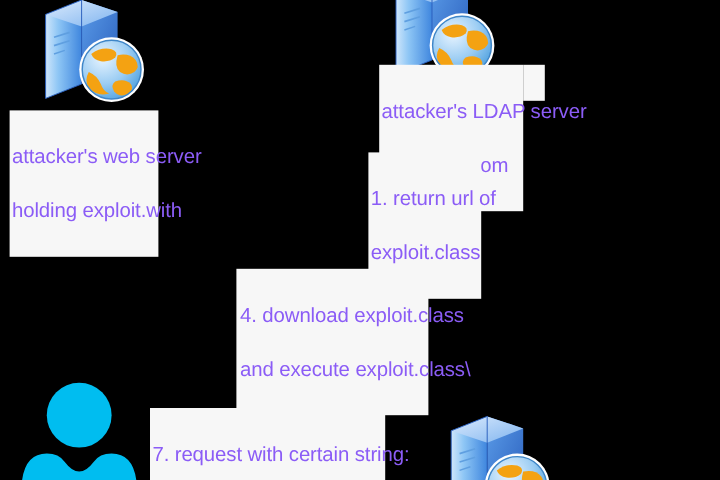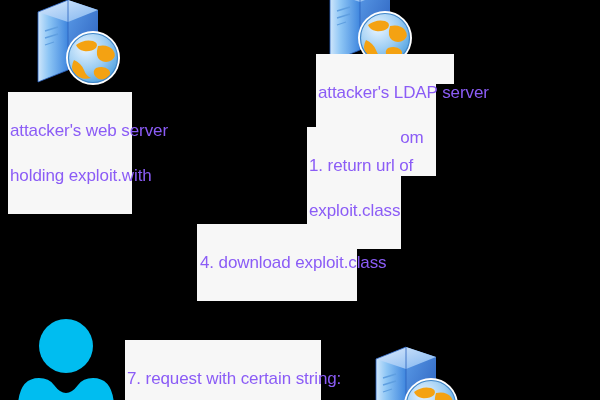--- a/index.html
+++ b/index.html
@@ -155,20 +155,21 @@
 
   <div class="callout" style="left:436px; top:54px; width:18px; height:30px;"></div>
 
   <div class="callout" style="left:307px; top:127px; width:94px;">
     <span class="line">1. return url of</span>
     <span class="line">exploit.class</span>
   </div>
 
   <div class="callout" style="left:197px; top:185px; width:160px; text-align:right; padding-left:3px;margin-top:39px;">
     <span class="line">4. download exploit.class</span>
+    <span class="line">and execute exploit.class\</span>
   </div>
 
   <div class="user" style="left:16px; top:318px;">
     <svg width="100" height="86" viewBox="0 0 100 86">
       <circle cx="50" cy="28" r="27" fill="#00bdf0"></circle>
       <path d="M2 86 q2 -26 21 -26 q10 0 15 7 q6 8 12 8 q6 0 12 -8 q5 -7 15 -7 q19 0 21 26 z" fill="#00bdf0"></path>
     </svg>
   </div>
 
   <div class="callout" style="left:125px; top:340px; width:196px;">

